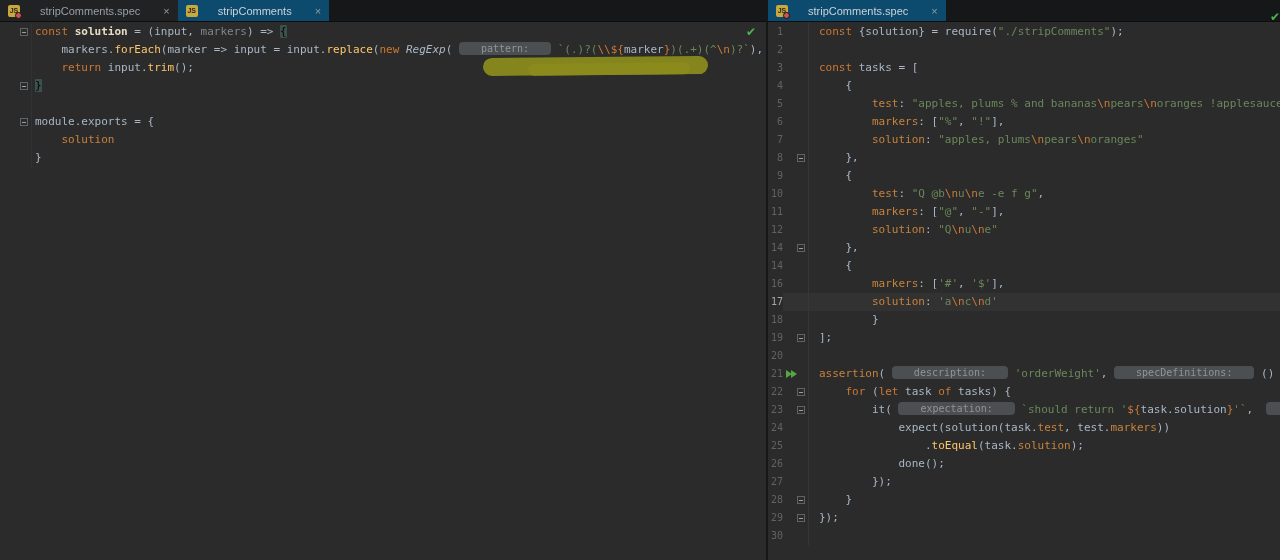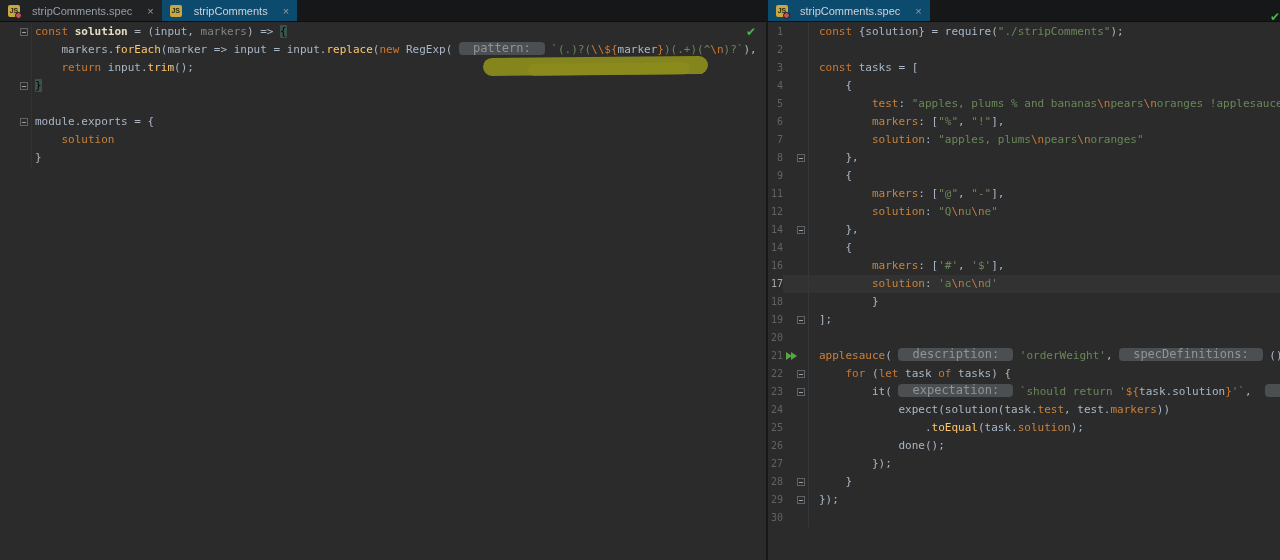--- a/index.html
+++ b/index.html
@@ -5,21 +5,21 @@
   *{margin:0;padding:0;box-sizing:border-box}
   html,body{background:#1e1e1e}
   #screen{position:relative;width:1280px;height:560px;overflow:hidden;background:#2b2b2b;font-family:"DejaVu Sans Mono",monospace}
   .pane{position:absolute;top:0;bottom:0;overflow:hidden;background:#2b2b2b}
   #left-pane{left:0;width:766px}
   #right-pane{left:768px;width:512px}
   #pane-divider{position:absolute;left:766px;top:0;width:2px;height:560px;background:#151718;z-index:20}
 
   
   .tabstrip{position:relative;height:22px;background:#151718;border-bottom:1px solid #0d0e0f;display:flex;align-items:stretch;z-index:5}
-  .tab{display:flex;align-items:center;gap:12px;padding:0 8px;font-family:"Liberation Sans",sans-serif;font-size:11px;color:#989fa6;background:#202224;cursor:default}
+  .tab{display:flex;align-items:center;gap:20px;padding:0 8px;font-family:"Liberation Sans",sans-serif;font-size:11px;color:#989fa6;background:#202224;cursor:default}
   .tab.active{background:#0c4a6e;color:#ccd2d8}
   .tab .close{color:#9a9a9a;font-size:11px;margin-left:3px}
   .ficon{position:relative;width:12px;height:12px;border-radius:2px;background:#c9a93f;display:inline-flex;align-items:center;justify-content:center;flex:none}
   .ficon .jsb{font-size:7px;font-weight:bold;color:#26271d;font-family:"Liberation Sans",sans-serif;line-height:1}
   .ficon.spec::after{content:"";position:absolute;right:-2px;bottom:-2px;width:5px;height:5px;background:#c75450;border-radius:50%;border:1px solid #151718}
 
   
   .editor{position:absolute;top:23px;left:0;right:0;bottom:0;z-index:1}
   .line-row{display:flex;height:18px;line-height:18px;font-size:11px;position:relative;z-index:1}
   .code{flex:1 1 auto;white-space:pre;overflow:hidden}
@@ -32,25 +32,25 @@
   .cur .num{color:#a8a8a8}
 
   
   .sg-k{color:#cc7832}
   .sg-s{color:#6a8759}
   .sg-e{color:#cc7832}
   .sg-f{color:#ffc66b}
   .sg-d{color:#a9b7c6}
   .sg-p{color:#c8823c}
   .sg-g{color:#7f8689}
-  .sg-i{color:#a9b7c6;}
+  .sg-i{color:#a9b7c6;font-style:italic}
   .sg-t{color:#cc7832}
   .sg-b{color:#e6dbc3;font-weight:bold}
   .sg-mb{background:#3b514d;border-radius:1px}
-  .sg-h{display:inline-block;background:#4b4f51;color:#909496;border-radius:4px;padding:0 14px;font-size:12px;line-height:13px;vertical-align:1px}
+  .sg-h{display:inline-block;background:#4b4f51;color:#909496;border-radius:4px;padding:0 22px;font-size:10px;line-height:13px;vertical-align:1px}
 
   
   .foldbox{position:absolute;right:3px;top:5px;width:8px;height:8px;border:1px solid #5f6365;background:#2b2b2b}
   .foldbox::after{content:"";position:absolute;left:1px;right:1px;top:3px;height:1px;background:#9da0a2}
   .lgut .foldbox{left:20px;right:auto}
   .run{position:absolute;left:3px;top:5px;display:flex}
   .run i{display:inline-block;width:0;height:0;border-top:4px solid transparent;border-bottom:4px solid transparent;border-left:6px solid #53a940}
   .run i + i{margin-left:-1px}
 
   
@@ -177,20 +177,25 @@
             <span class="foldbox"></span>
           </span>
           <span class="code"><span class="sg-d">    },</span></span>
         </div>
         <div class="line-row">
           <span class="num">9</span>
           <span class="ico"></span>
           <span class="code"><span class="sg-d">    {</span></span>
         </div>
         <div class="line-row">
+          <span class="num">10</span>
+          <span class="ico"></span>
+          <span class="code"><span class="sg-d">        </span><span class="sg-p">test</span><span class="sg-d">: </span><span class="sg-s">"Q @b</span><span class="sg-e">\n</span><span class="sg-s">u</span><span class="sg-e">\n</span><span class="sg-s">e -e f g"</span><span class="sg-d">,</span></span>
+        </div>
+        <div class="line-row">
           <span class="num">11</span>
           <span class="ico"></span>
           <span class="code"><span class="sg-d">        </span><span class="sg-p">markers</span><span class="sg-d">: [</span><span class="sg-s">"@"</span><span class="sg-d">, </span><span class="sg-s">"-"</span><span class="sg-d">],</span></span>
         </div>
         <div class="line-row">
           <span class="num">12</span>
           <span class="ico"></span>
           <span class="code"><span class="sg-d">        </span><span class="sg-p">solution</span><span class="sg-d">: </span><span class="sg-s">"Q</span><span class="sg-e">\n</span><span class="sg-s">u</span><span class="sg-e">\n</span><span class="sg-s">e"</span></span>
         </div>
         <div class="line-row">
@@ -233,21 +238,21 @@
           <span class="code"></span>
         </div>
         <div class="line-row">
           <span class="num">21</span>
           <span class="ico">
             <span class="run">
               <i></i>
               <i></i>
             </span>
           </span>
-          <span class="code"><span class="sg-p">applesauce</span><span class="sg-d">( </span><span class="sg-h">description:</span><span class="sg-d"> </span><span class="sg-s">'orderWeight'</span><span class="sg-d">, </span><span class="sg-h">specDefinitions:</span><span class="sg-d"> () =&gt; {</span></span>
+          <span class="code"><span class="sg-p">assertion</span><span class="sg-d">( </span><span class="sg-h">description:</span><span class="sg-d"> </span><span class="sg-s">'orderWeight'</span><span class="sg-d">, </span><span class="sg-h">specDefinitions:</span><span class="sg-d"> () =&gt; {</span></span>
         </div>
         <div class="line-row">
           <span class="num">22</span>
           <span class="ico">
             <span class="foldbox"></span>
           </span>
           <span class="code"><span class="sg-d">    </span><span class="sg-k">for</span><span class="sg-d"> (</span><span class="sg-k">let</span><span class="sg-d"> task </span><span class="sg-k">of</span><span class="sg-d"> tasks) {</span></span>
         </div>
         <div class="line-row">
           <span class="num">23</span>

